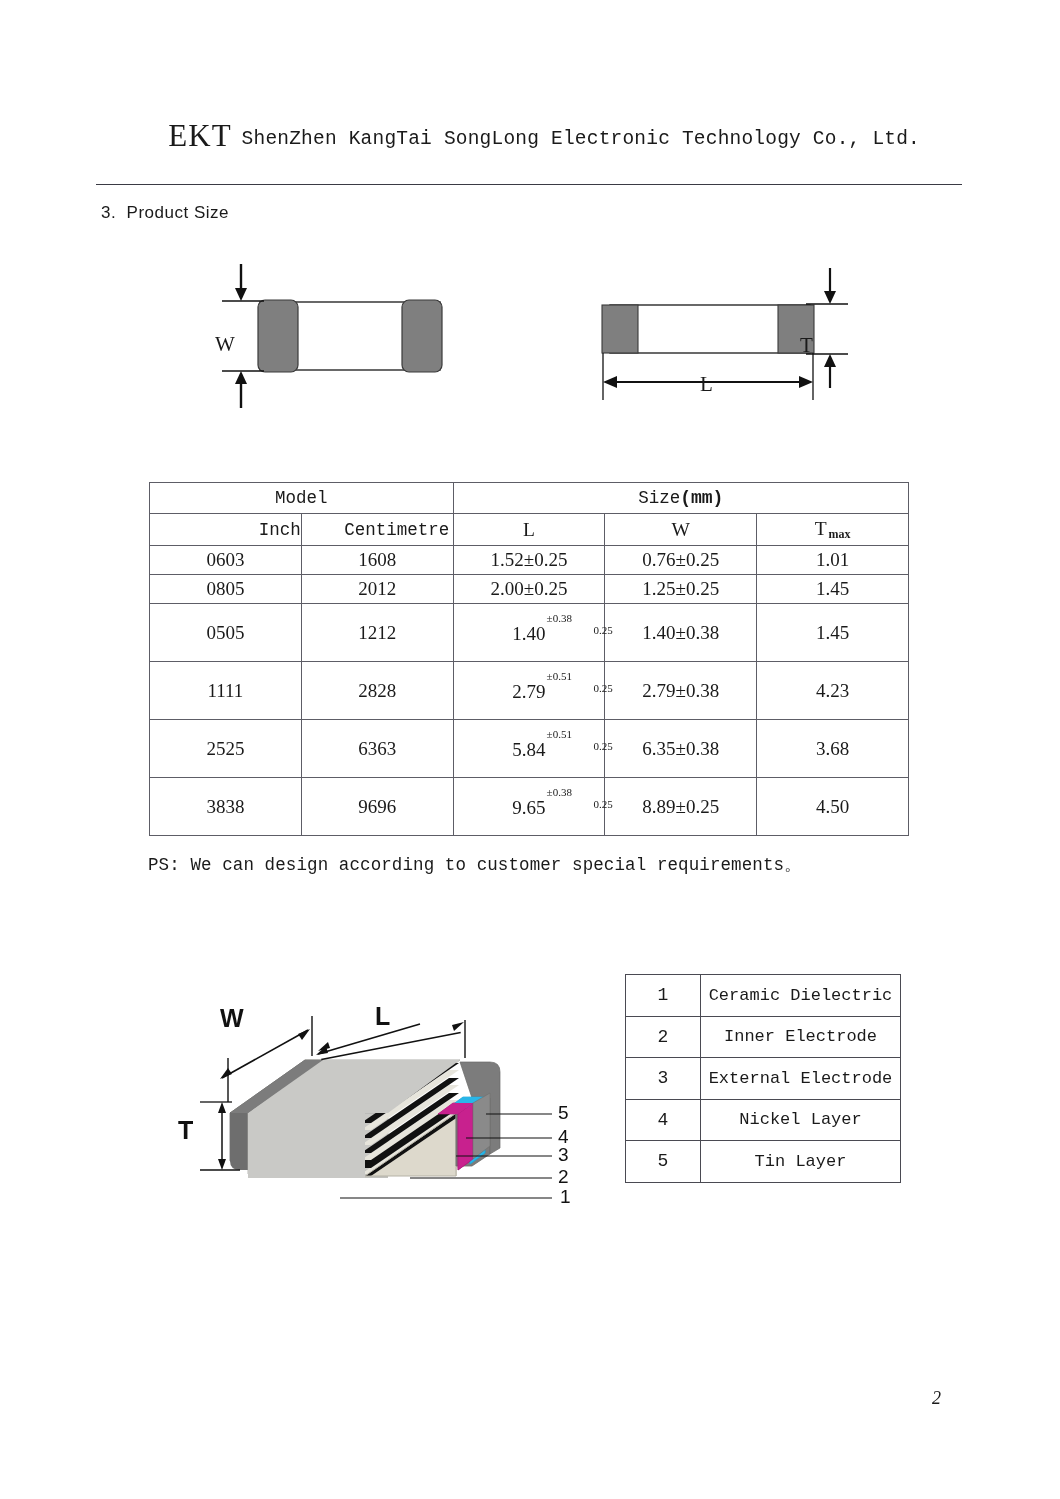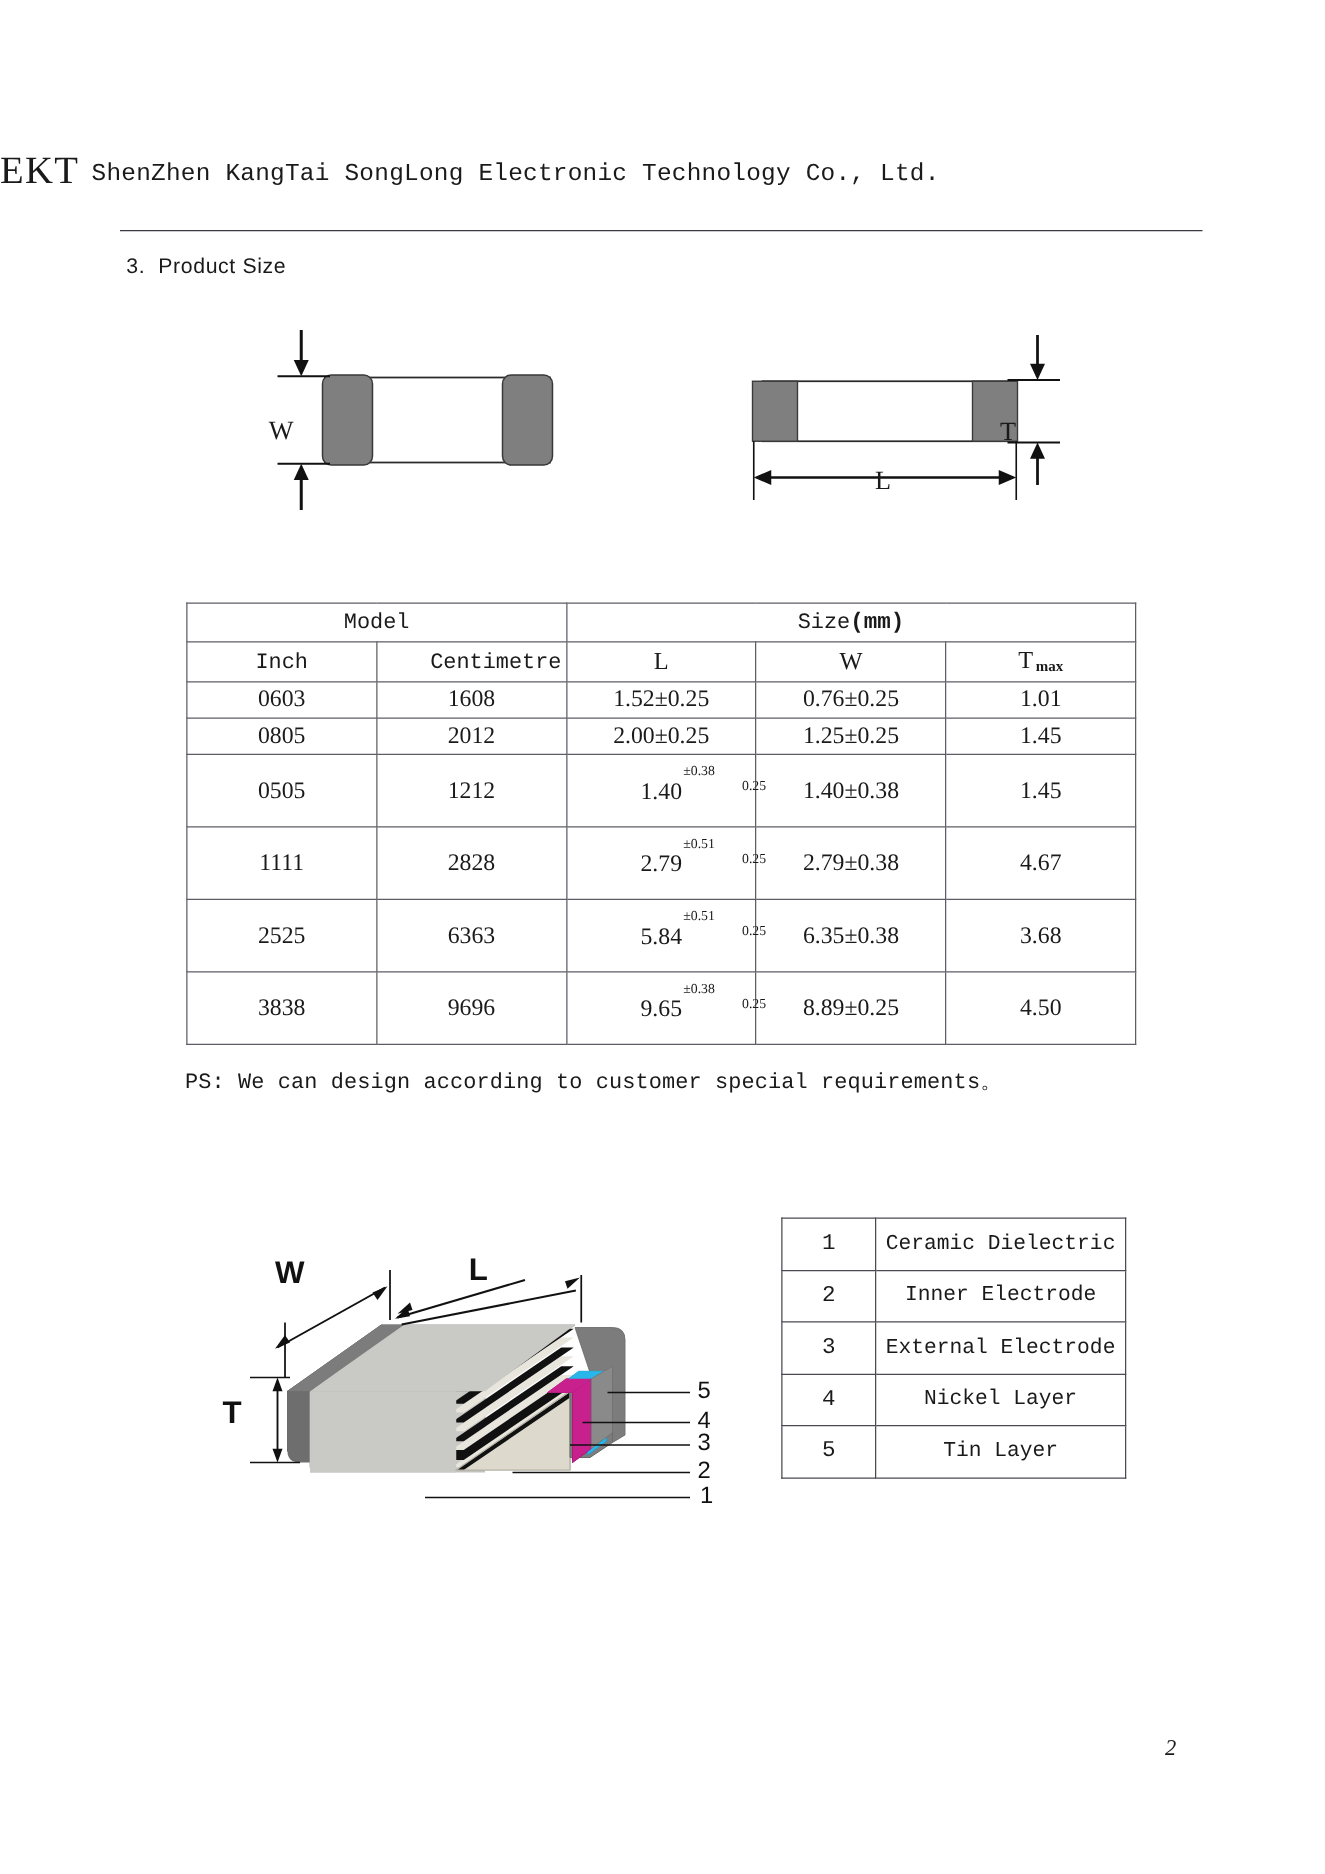--- a/index.html
+++ b/index.html
@@ -14,21 +14,21 @@
     font-family: "Liberation Serif", serif;
     color: #1a1a1a;
     overflow: hidden;
   }
 
   
   .doc-header {
     position: absolute;
     left: 0; top: 118px;
     width: 920px;
-    text-align: left;
+    text-align: right;
   }
   .brand-mark {
     font-family: "Liberation Serif", serif;
     font-size: 31px;
     letter-spacing: 1px;
     vertical-align: -2px;
   }
   .brand-name {
     font-family: "Liberation Mono", monospace;
     font-size: 19.5px;
@@ -250,21 +250,21 @@
   <span class="dim-label" style="left:800px;top:81px;">T</span>
 </div>
 
 <table class="size-table">
   <tbody>
     <tr>
       <td class="hdr-model" colspan="2">Model</td>
       <td class="hdr-size" colspan="3"><span>Size</span><span class="mm-part">(mm)</span></td>
     </tr>
     <tr>
-      <td class="sub-hdr mono" style="width:152px;">Inch</td>
+      <td class="sub-hdr mono" style="width:152px;text-align:right;">Inch</td>
       <td class="sub-hdr mono" style="width:157px;padding-left:39px;">Centimetre</td>
       <td class="sub-hdr" style="width:148px;">L</td>
       <td class="sub-hdr" style="width:152px;">W</td>
       <td class="sub-hdr"><span>T</span><span class="tmax-sub">max</span></td>
     </tr>
 
     <tr class="r-short">
       <td>0603</td>
       <td>1608</td>
       <td>1.52±0.25</td>
@@ -286,21 +286,21 @@
       <td><span>1.40</span><span class="tol"><span class="up">±0.38</span><span class="dn">0.25</span></span></td>
       <td>1.40±0.38</td>
       <td>1.45</td>
     </tr>
 
     <tr class="r-tall">
       <td>1111</td>
       <td>2828</td>
       <td><span>2.79</span><span class="tol"><span class="up">±0.51</span><span class="dn">0.25</span></span></td>
       <td>2.79±0.38</td>
-      <td>4.67</td>
+      <td>4.23</td>
     </tr>
 
     <tr class="r-tall">
       <td>2525</td>
       <td>6363</td>
       <td><span>5.84</span><span class="tol"><span class="up">±0.51</span><span class="dn">0.25</span></span></td>
       <td>6.35±0.38</td>
       <td>3.68</td>
     </tr>
 

